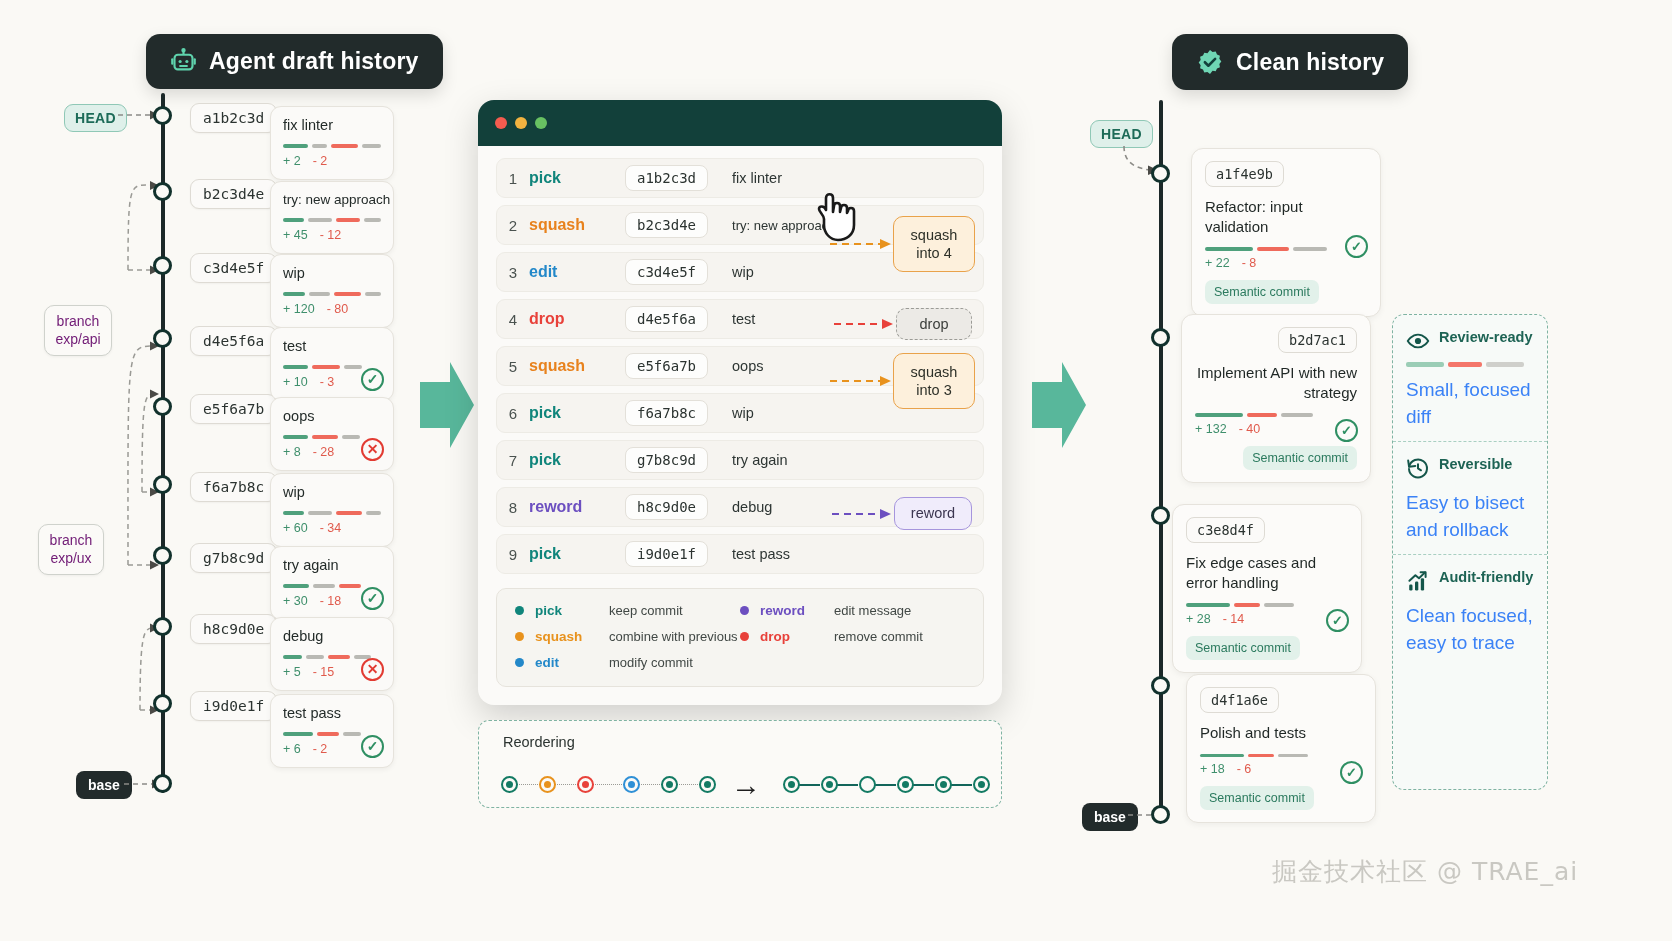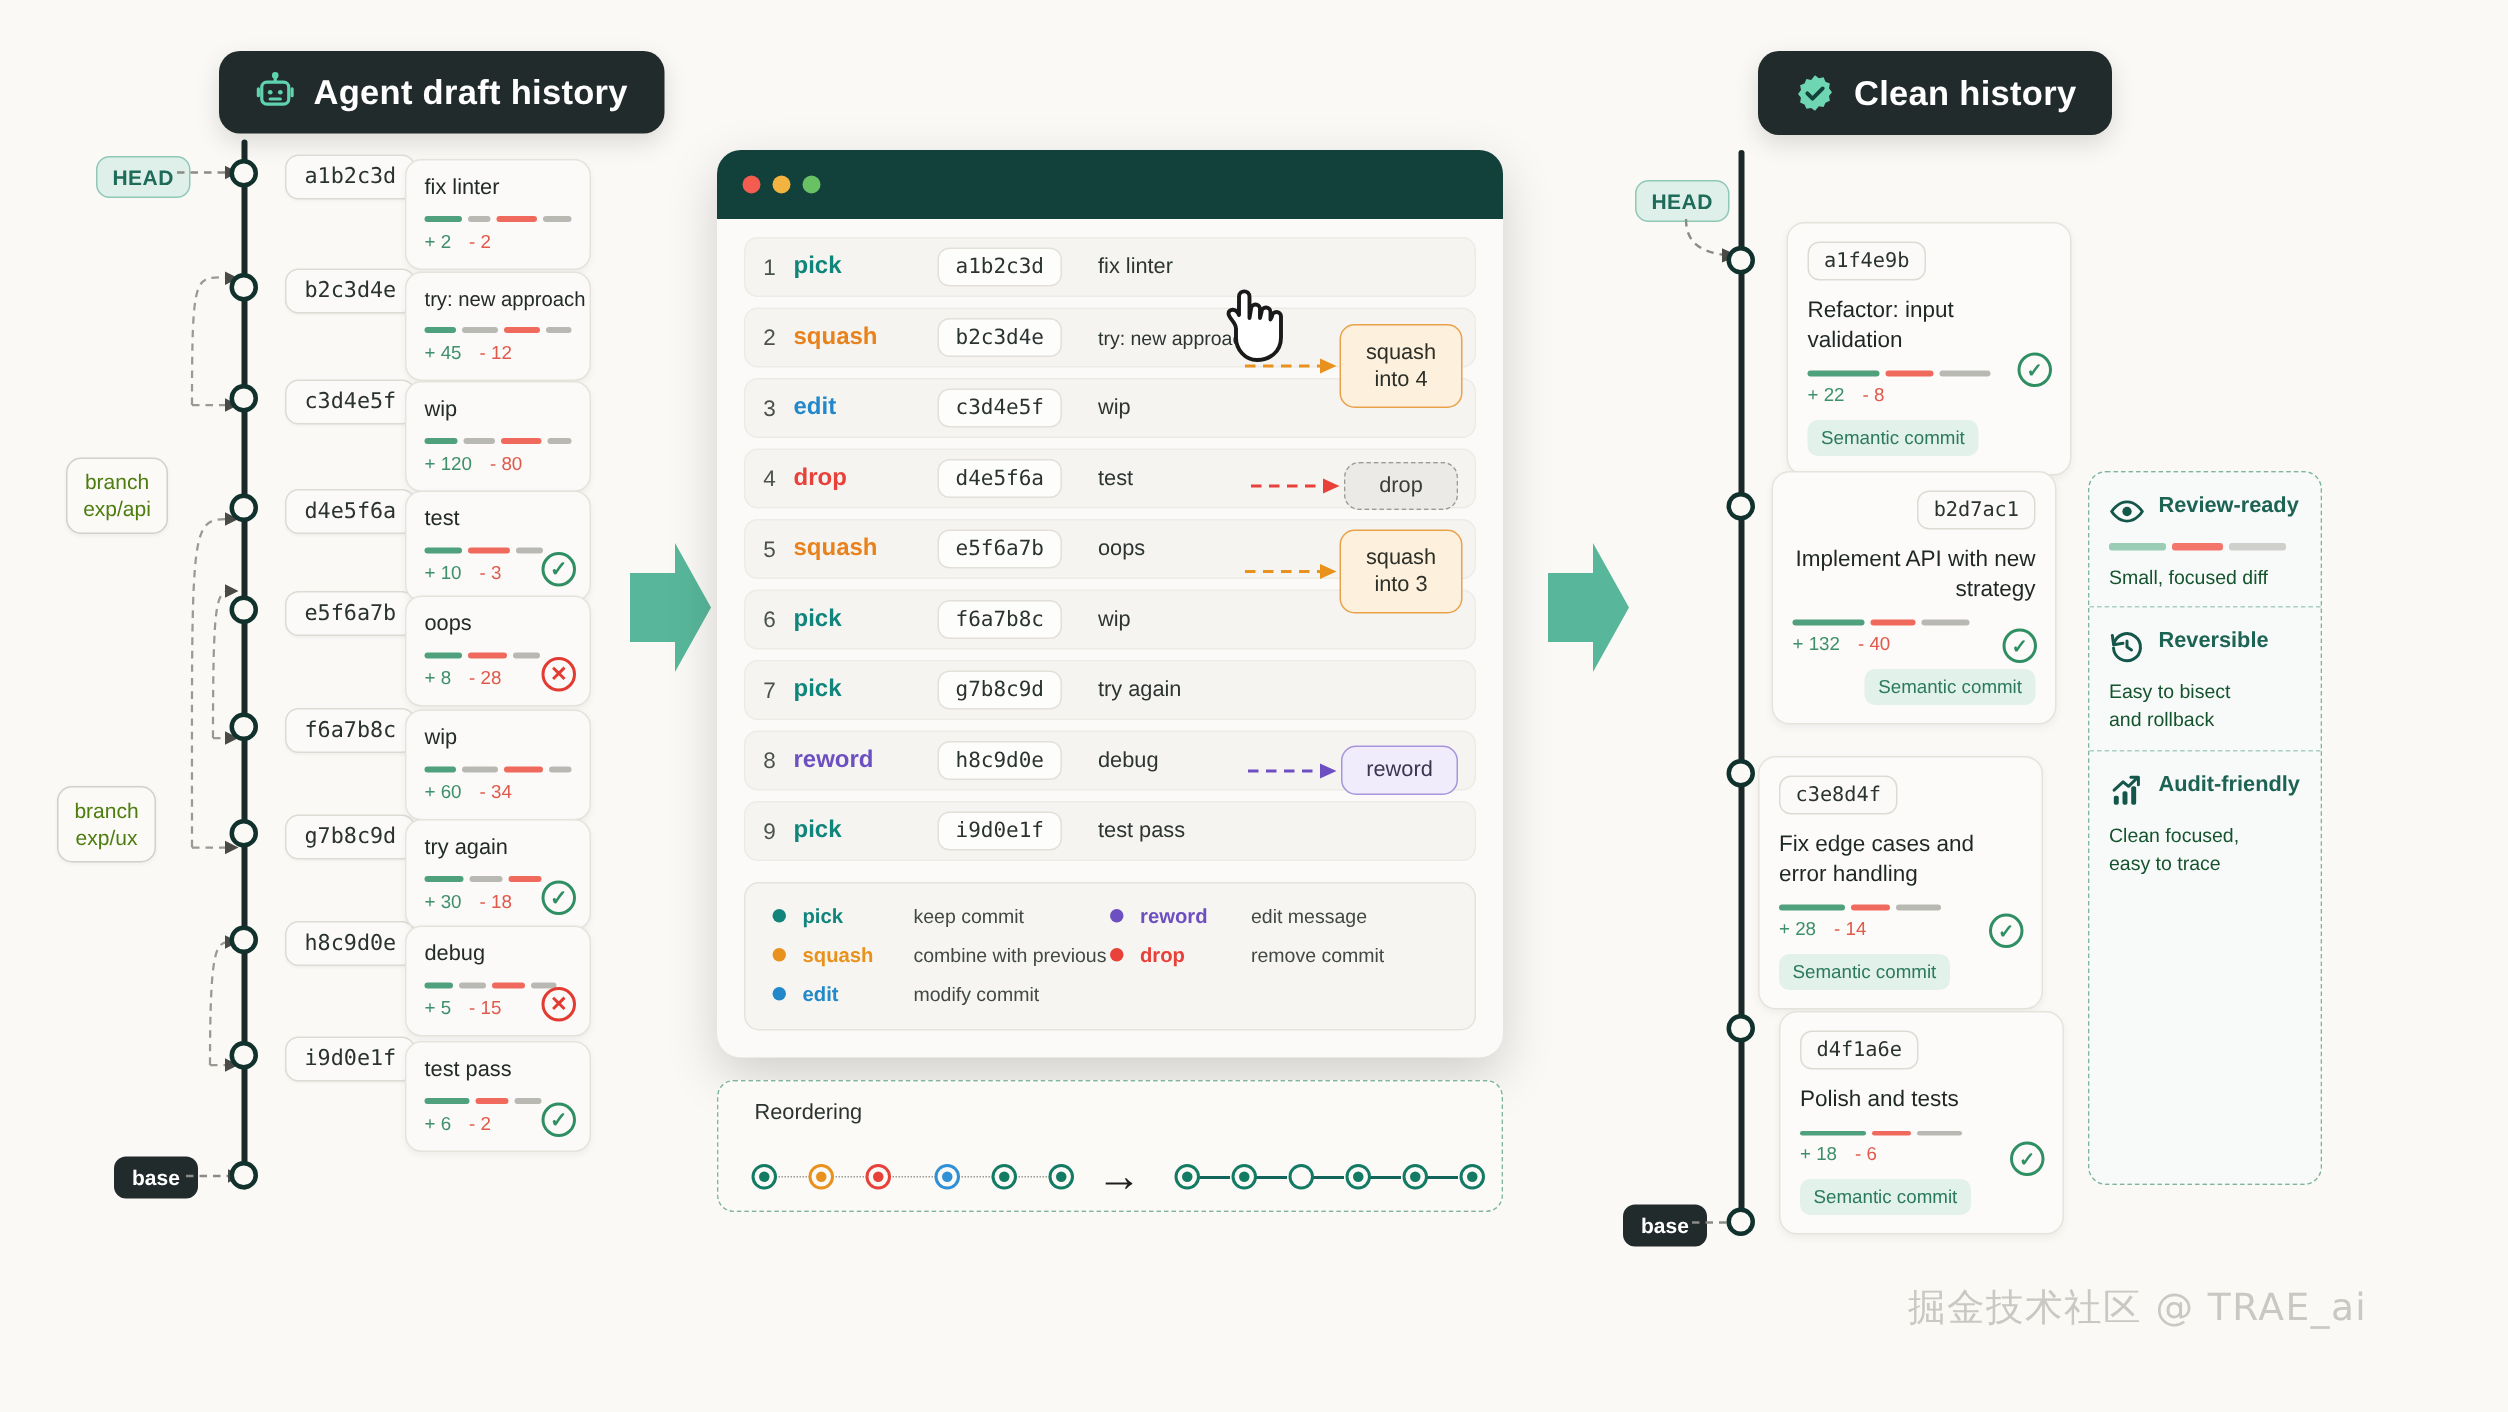--- a/index.html
+++ b/index.html
@@ -28,21 +28,21 @@
     padding: 5px 10px; letter-spacing: .3px;
   }
   .base-chip {
     position: absolute;
     background: #222b2b; color: #ffffff;
     border-radius: 8px; font-size: 14px; font-weight: 700;
     padding: 6px 12px;
   }
   .branch-chip {
     position: absolute;
-    background: #fbfaf7; color: #4d7c0f;
+    background: #fbfaf7; color: #701a75;
     border: 1.3px solid #cfd2cc; border-radius: 10px;
     font-size: 14px; line-height: 1.25; text-align: center;
     padding: 7px 10px;
     box-shadow: 0 1px 3px rgba(0,0,0,.05);
   }
 
   
   .rail { position: absolute; width: 3.5px; background: #1b2828; border-radius: 2px; }
   .node {
     position: absolute; width: 19px; height: 19px;
@@ -204,21 +204,21 @@
   #benefits {
     position: absolute; left: 1392px; top: 314px;
     width: 156px; height: 476px;
     border: 1.6px dashed #7fb3a2; border-radius: 12px;
     background: #f7faf8;
   }
   .benefit { position: relative; padding: 14px 13px 10px 13px; }
   .benefit + .benefit { border-top: 1.4px dashed #a9cfc2; }
   .b-head { display: flex; align-items: flex-start; gap: 9px; margin-bottom: 9px; }
   .b-title { font-size: 14.5px; font-weight: 700; color: #1d6354; }
-  .b-sub { font-size: 13px; color: #14532d; line-height: 1.45; }
+  .b-sub { font-size: 19px; color: #3b82f6; line-height: 1.45; }
 
   
   #cursor { position: absolute; left: 816px; top: 185px; }
 
   
   #watermark {
     position: absolute; left: 1272px; top: 855px;
     font-size: 25px; color: #c9c8c2; letter-spacing: 1px;
     font-family: "DejaVu Sans", sans-serif;
   }

